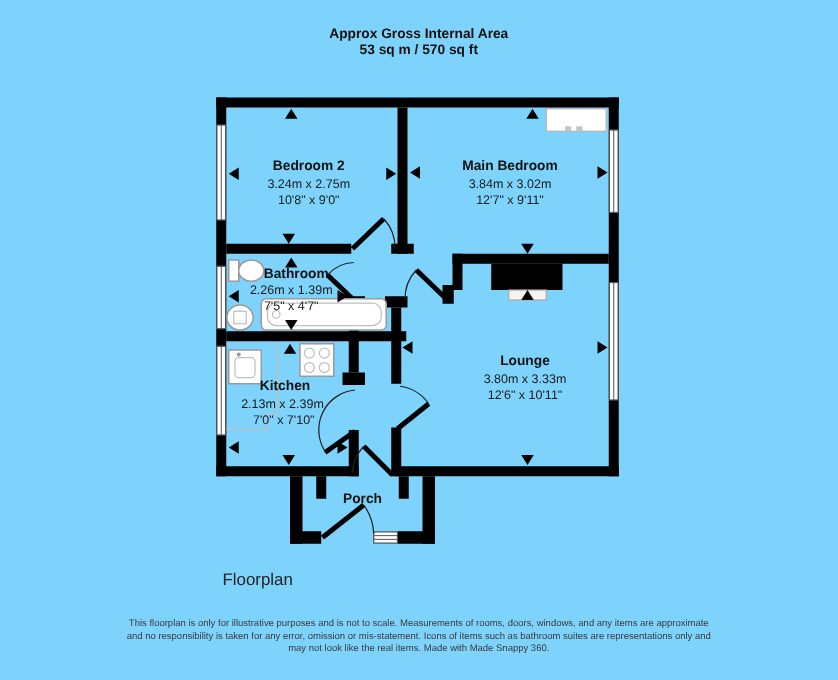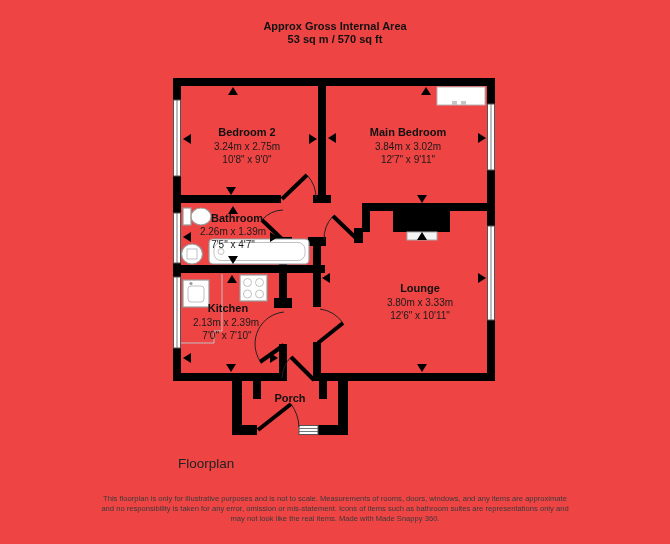--- a/index.html
+++ b/index.html
@@ -1,16 +1,16 @@
 <!DOCTYPE html>
 <html><head>
 <meta charset="utf-8">
 <style>
   html,body{margin:0;padding:0;background:#fff;}
-  #stage{position:relative;width:670px;height:544px;background:#ef4444;overflow:hidden;
+  #stage{position:relative;width:670px;height:544px;background:#7dd3fc;overflow:hidden;
          font-family:"Liberation Sans", sans-serif;}
   svg text{font-family:"Liberation Sans", sans-serif;}
   .room-name{font-size:11px;font-weight:bold;fill:#111;}
   .room-dim{font-size:10px;fill:#1a1a1a;}
   .hdr{font-size:11px;font-weight:bold;fill:#111;}
   .caption{font-size:13.5px;fill:#222;}
   .disc{font-size:7.6px;fill:#3a3a3a;}
   .wall{fill:#000;}
   .leaf{stroke:#000;stroke-width:4;fill:none;}
   .arc{stroke:#222;stroke-width:1;fill:none;}

